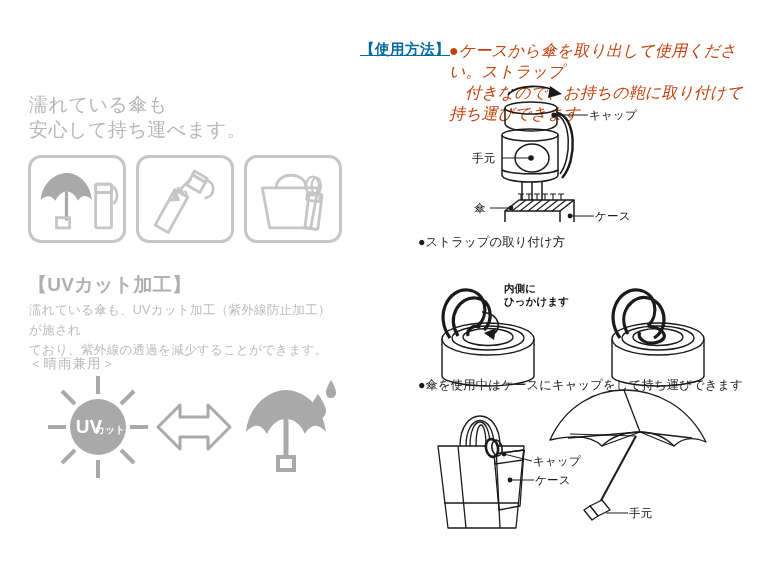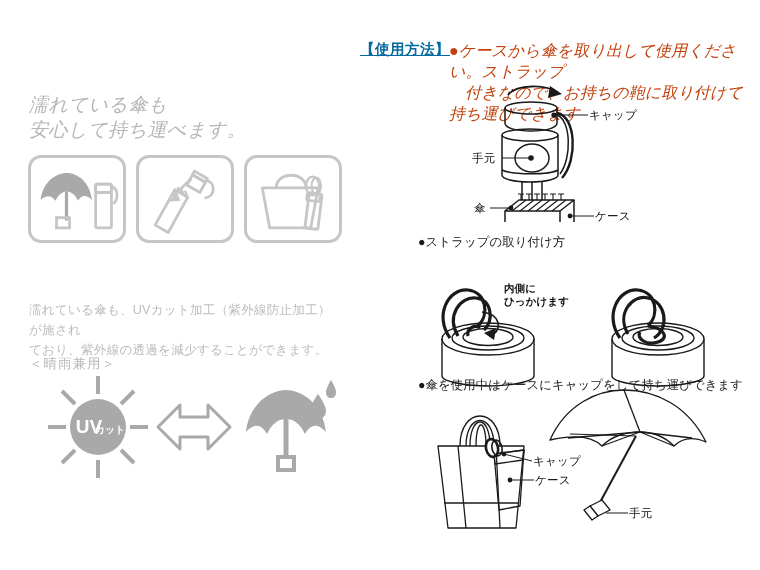--- a/index.html
+++ b/index.html
@@ -9,21 +9,21 @@
     overflow:hidden;position:relative;
   }
   .page{position:relative;width:760px;height:570px;}
 
   
   .left-col{position:absolute;left:0;top:0;width:350px;height:570px;}
 
   .headline{
     position:absolute;left:29px;top:92px;width:300px;
     color:#b6b6b6;font-size:19px;line-height:25px;letter-spacing:.5px;
-    white-space:pre-line;font-weight:500;font-style:italic;
+    white-space:pre-line;font-weight:500;
   }
 
   .icon-row{position:absolute;left:28px;top:155px;display:flex;gap:10px;}
   .icon-box{
     width:98px;height:88px;border:3px solid #c6c6c6;border-radius:13px;
     box-sizing:border-box;position:relative;background:#fff;
   }
   .icon-box svg{position:absolute;left:0;top:0;width:100%;height:100%;}
 
   .uv-head{
@@ -136,20 +136,21 @@
           <rect x="64" y="38" width="14" height="38" rx="2" fill="none" stroke="#c6c6c6" stroke-width="3" transform="rotate(7 71 57)"></rect>
           <rect x="64" y="38" width="14" height="8" rx="2" fill="none" stroke="#c6c6c6" stroke-width="3" transform="rotate(7 71 42)"></rect>
 
           <ellipse cx="70" cy="30" rx="7" ry="10" fill="none" stroke="#c6c6c6" stroke-width="2.4"></ellipse>
           <ellipse cx="74" cy="30" rx="5" ry="9" fill="none" stroke="#c6c6c6" stroke-width="2.2"></ellipse>
         </svg>
       </div>
 
     </div>
 
+    <div class="uv-head">【UVカット加工】</div>
     <div class="uv-body">濡れている傘も、UVカット加工（紫外線防止加工）が施され
 ており、紫外線の透過を減少することができます。</div>
     <div class="uv-sub">＜晴雨兼用＞</div>
 
     <div class="uv-figure">
       <svg viewBox="0 0 310 110">
 
         <g>
           <g stroke="#a9a9a9" stroke-width="4" stroke-linecap="butt">
             <line x1="64" y1="4" x2="64" y2="22"></line>

